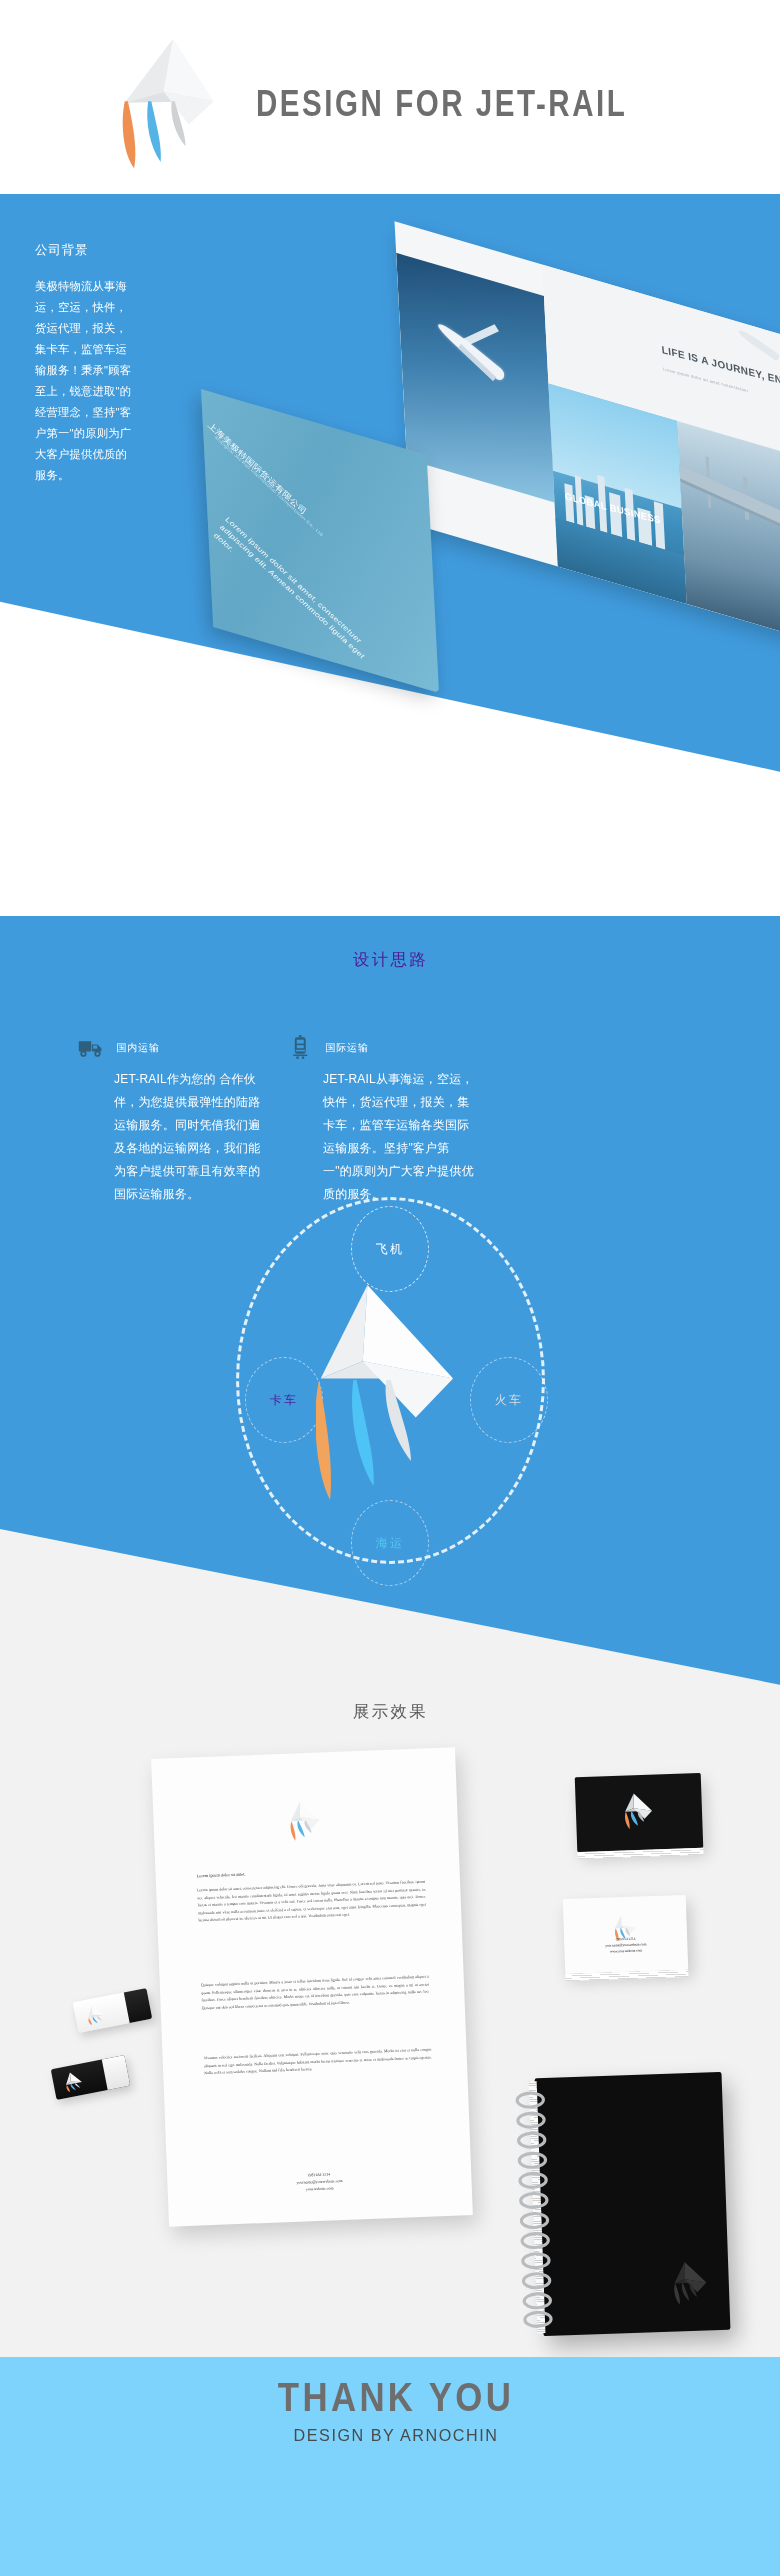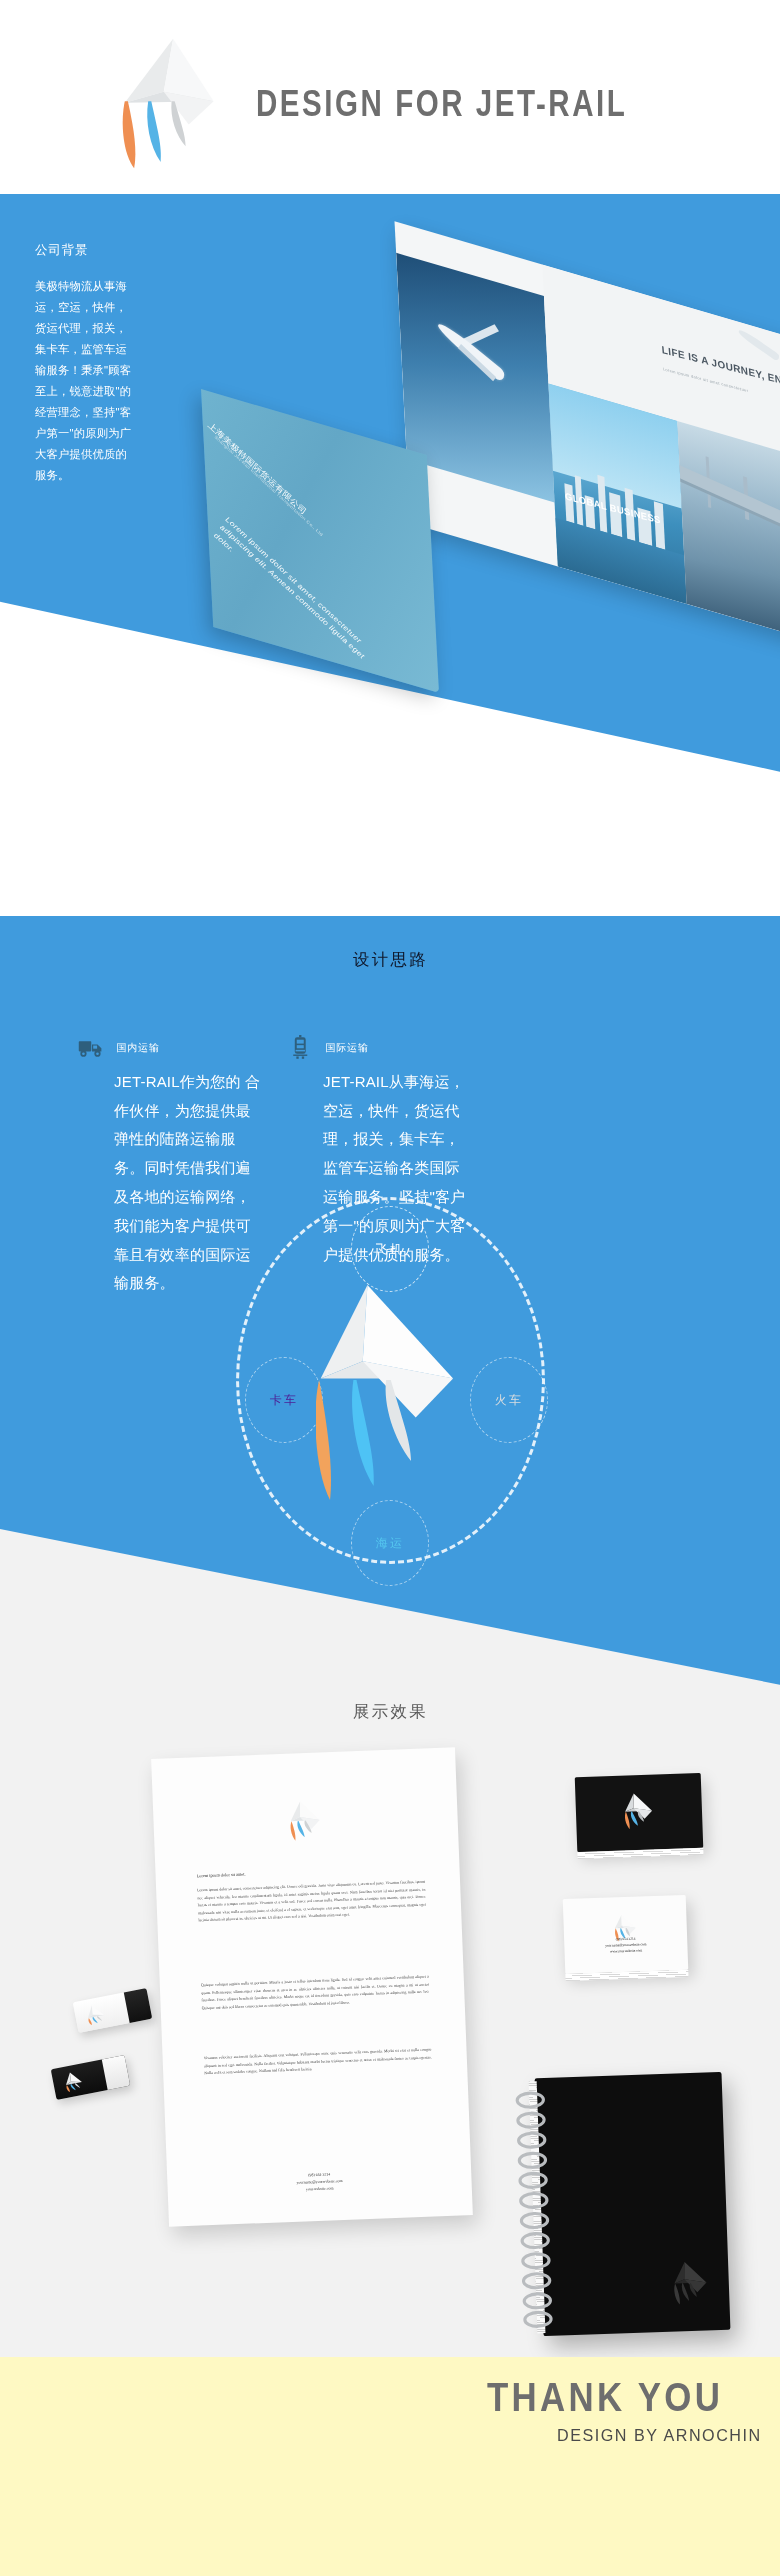--- a/index.html
+++ b/index.html
@@ -216,40 +216,40 @@
     position: absolute; left: 0; bottom: 0;
     width: 781px; height: 156px;
     background: #f2f2f2;
     clip-path: polygon(0 0, 0 100%, 100% 100%);
   }
   .ideas-title {
     position: absolute;
     top: 33px; left: 0; width: 781px;
     text-align: center;
     font-size: 16.4px;
-    color: #0f172a;
+    color: #4c1d95;
     letter-spacing: 2.3px;
     font-weight: normal;
   }
 
   .cols {
     position: absolute;
     top: 119px; left: 0; width: 781px;
     display: flex;
     padding: 0 78px;
     gap: 0;
   }
   .col { width: 209px; position: relative; padding-right: 22px; }
   .col-head { display: flex; align-items: center; gap: 12px; margin-bottom: 7.8px; }
   .col-icon { width: 26.5px; height: 25px; flex: 0 0 26.5px; position: relative; }
   .col-title {
     font-size: 10px; color: #ffffff; letter-spacing: 0.8px; font-weight: normal;
   }
   .col-body {
-    font-size: 15px; line-height: 1.92; color: #ffffff;
+    font-size: 12px; line-height: 1.92; color: #ffffff;
     letter-spacing: 0.2px; padding-left: 36px;
   }
 
   
   .diagram {
     position: absolute;
     left: 195px; top: 281px;
     width: 390px; height: 390px;
   }
   .dash-ring {
@@ -367,22 +367,22 @@
   .notebook .spiral {
     position:absolute; left:-22px; top:11px; width:31px; height:236px;
   }
   .notebook .nb-logo { position:absolute; right:20px; bottom:26.5px; width:36px; height:44px; opacity:.55; }
 
   
   .sec-thanks {
     position: absolute;
     top: 2357px; left: 0;
     width: 781px; height: 219px;
-    background: #fef9c3;
-    text-align: right;
+    background: #7dd3fc;
+    text-align: center;
     padding-left: 11px;
   }
   .thanks-title {
     margin-top: 17px;
     font-size: 41px; font-weight: bold;
     color: #6e6e6e; letter-spacing: 3.9px;
     transform: scaleX(0.85);
   }
   .thanks-sub {
     margin-top: 4.7px;

